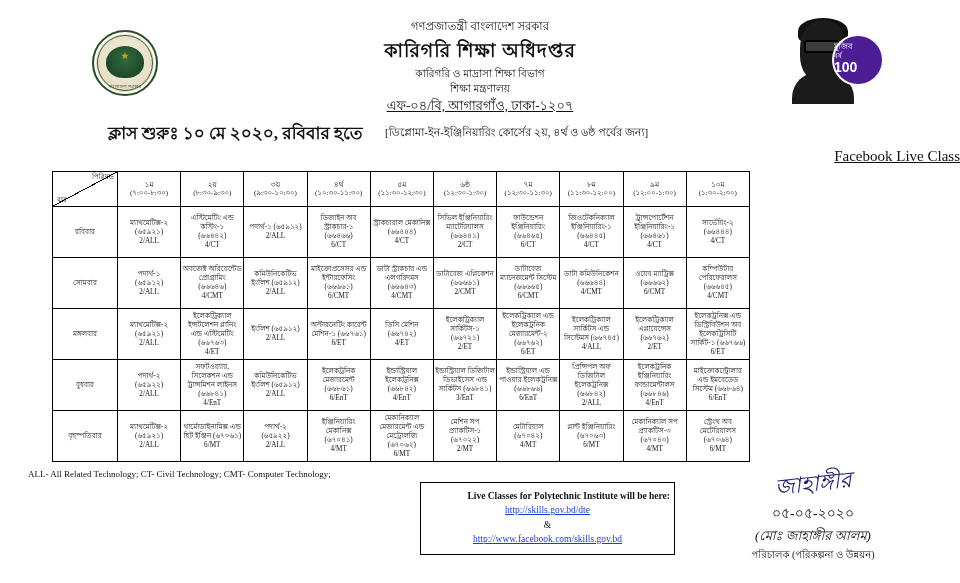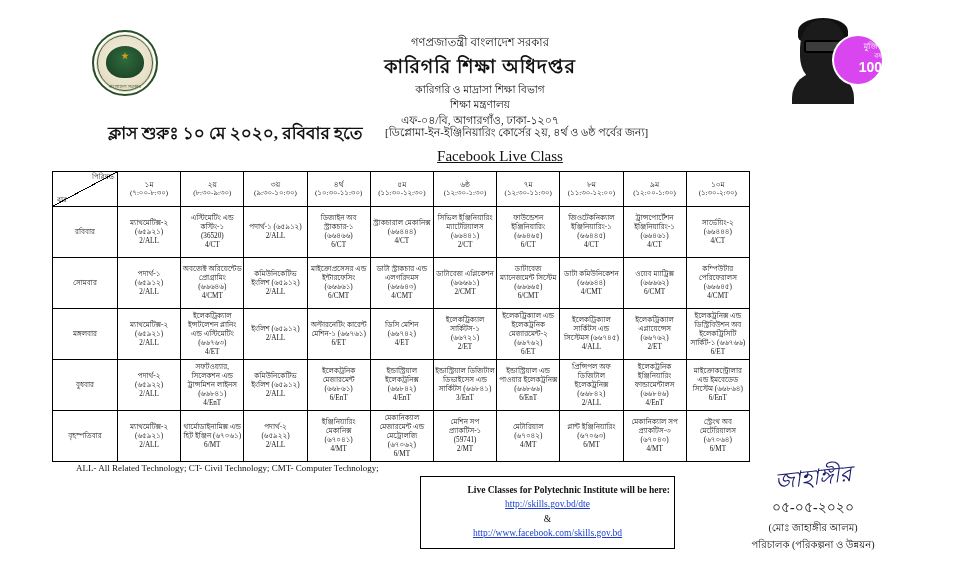--- a/index.html
+++ b/index.html
@@ -56,49 +56,49 @@
   .mujib .glasses{
     position:absolute;left:12px;top:22px;width:38px;height:9px;
     border:2px solid #000;border-radius:3px;background:rgba(255,255,255,.15);
   }
   .mujib .body{
     position:absolute;left:0;top:54px;width:62px;height:32px;background:#1b1b1b;
     border-radius:26px 26px 0 0;
   }
   .mujib .badge{
     position:absolute;right:-4px;top:18px;width:48px;height:48px;border-radius:50%;
-    background:#d946ef;color:#fff;text-align:right;
+    background:#4c1d95;color:#fff;text-align:left;
     box-shadow:0 0 0 2px #fff;
   }
   .mujib .badge .b1{font-size:8px;line-height:10px;padding-top:6px;font-family:"Liberation Sans",sans-serif;}
   .mujib .badge .b2{font-size:7px;line-height:8px;font-family:"Liberation Sans",sans-serif;}
   .mujib .badge .b3{font-size:14px;line-height:14px;font-weight:bold;font-family:"Liberation Sans",sans-serif;}
 
-  .htitle{text-align:center;padding-top:34px;line-height:1.45;}
+  .htitle{text-align:center;padding-top:18px;line-height:1.45;}
   .htitle .l1{font-size:11.5px;}
   .htitle .l2{font-size:19px;font-weight:bold;letter-spacing:1px;margin:2px 0 2px;}
   .htitle .l3{font-size:10.5px;}
   .htitle .l4{font-size:10.5px;}
-  .htitle .l5{font-size:11px;}
+  .htitle .l5{font-size:13px;text-decoration:underline;}
 
   
   .routine-title{
     text-align:center;font-size:18px;font-weight:bold;margin-top:2px;
   }
   .band{
     position:relative;height:42px;
   }
   .band .left{
     position:absolute;left:108px;top:10px;font-size:17px;font-weight:bold;
   }
   .band .right{
     position:absolute;left:385px;top:14px;font-size:11px;
   }
   .fb-live{
-    text-align:center;font-size:15px;margin-top:-4px;margin-bottom:6px;
+    text-align:right;font-size:15px;margin-top:-4px;margin-bottom:6px;
     text-decoration:underline;
     padding-left:40px;
   }
 
   
   .tablewrap{padding:0 52px;}
   table.routine{
     border-collapse:collapse;width:698px;table-layout:fixed;
   }
   table.routine td,table.routine th{
@@ -122,40 +122,40 @@
   }
   .corner .p{position:absolute;right:3px;top:1px;font-size:7px;}
   .corner .b{position:absolute;left:4px;bottom:1px;font-size:7px;}
   .daycell{width:62px;font-size:9px;}
   .row td{height:46px;}
   .sub{display:block;}
   .code{display:block;}
   .tech{display:block;}
 
   
-  .footer{position:relative;margin-top:0;padding:0 76px;}
+  .footer{position:relative;margin-top:6px;padding:0 28px;}
   .legend{font-size:9px;line-height:1.5;width:380px;}
   .livebox{
     position:absolute;left:420px;top:14px;width:245px;
     border:1px solid #000;padding:6px 4px 8px;text-align:center;
     font-size:9.5px;line-height:1.5;
   }
   .livebox .ttl{font-weight:bold;font-size:9.5px;text-align:right;}
   .livebox a{color:#1a3fd0;text-decoration:underline;}
   .sign{
     position:absolute;right:52px;top:-2px;width:190px;text-align:center;
   }
   .sign .scribble{
     font-family:"Liberation Serif",serif;
     font-size:22px;font-style:italic;color:#1b1b6b;
     transform:rotate(-6deg);
     height:30px;
   }
   .sign .d{font-size:14px;margin-top:6px;}
-  .sign .n{font-size:10px;}
+  .sign .n{font-size:13px;font-style:italic;}
   .sign .p{font-size:10px;}
 </style>
 </head>
 <body>
 
 <div class="page">
 
   <div class="header">
 
     <div class="gov-logo">
@@ -249,21 +249,21 @@
 
         <tr class="row">
           <td class="daycell">রবিবার</td>
           <td>
             <span class="sub">ম্যাথমেটিক্স-২</span>
             <span class="code">(৬৫৯২১)</span>
             <span class="tech">2/ALL</span>
           </td>
           <td>
             <span class="sub">এস্টিমেটিং এন্ড কস্টিং-১</span>
-            <span class="code">(36520)</span>
+            <span class="code">(৬৬৪৪২)</span>
             <span class="tech">4/CT</span>
           </td>
           <td>
             <span class="sub">পদার্থ-১ (৬৫৯১২)</span>
             <span class="code"></span>
             <span class="tech">2/ALL</span>
           </td>
           <td>
             <span class="sub">ডিজাইন অব স্ট্রাকচার-১</span>
             <span class="code">(৬৬৪৬৬)</span>
@@ -485,21 +485,21 @@
             <span class="code">(৬৭০৪১)</span>
             <span class="tech">4/MT</span>
           </td>
           <td>
             <span class="sub">মেকানিক্যাল মেজারমেন্ট এন্ড মেট্রোলজি (৬৭০৬২)</span>
             <span class="code"></span>
             <span class="tech">6/MT</span>
           </td>
           <td>
             <span class="sub">মেশিন সপ প্র্যাকটিস-১</span>
-            <span class="code">(59741)</span>
+            <span class="code">(৬৭০২২)</span>
             <span class="tech">2/MT</span>
           </td>
           <td>
             <span class="sub">মেটারিয়াল (৬৭০৪২)</span>
             <span class="code"></span>
             <span class="tech">4/MT</span>
           </td>
           <td>
             <span class="sub">প্লান্ট ইঞ্জিনিয়ারিং</span>
             <span class="code">(৬৭০৬৩)</span>

